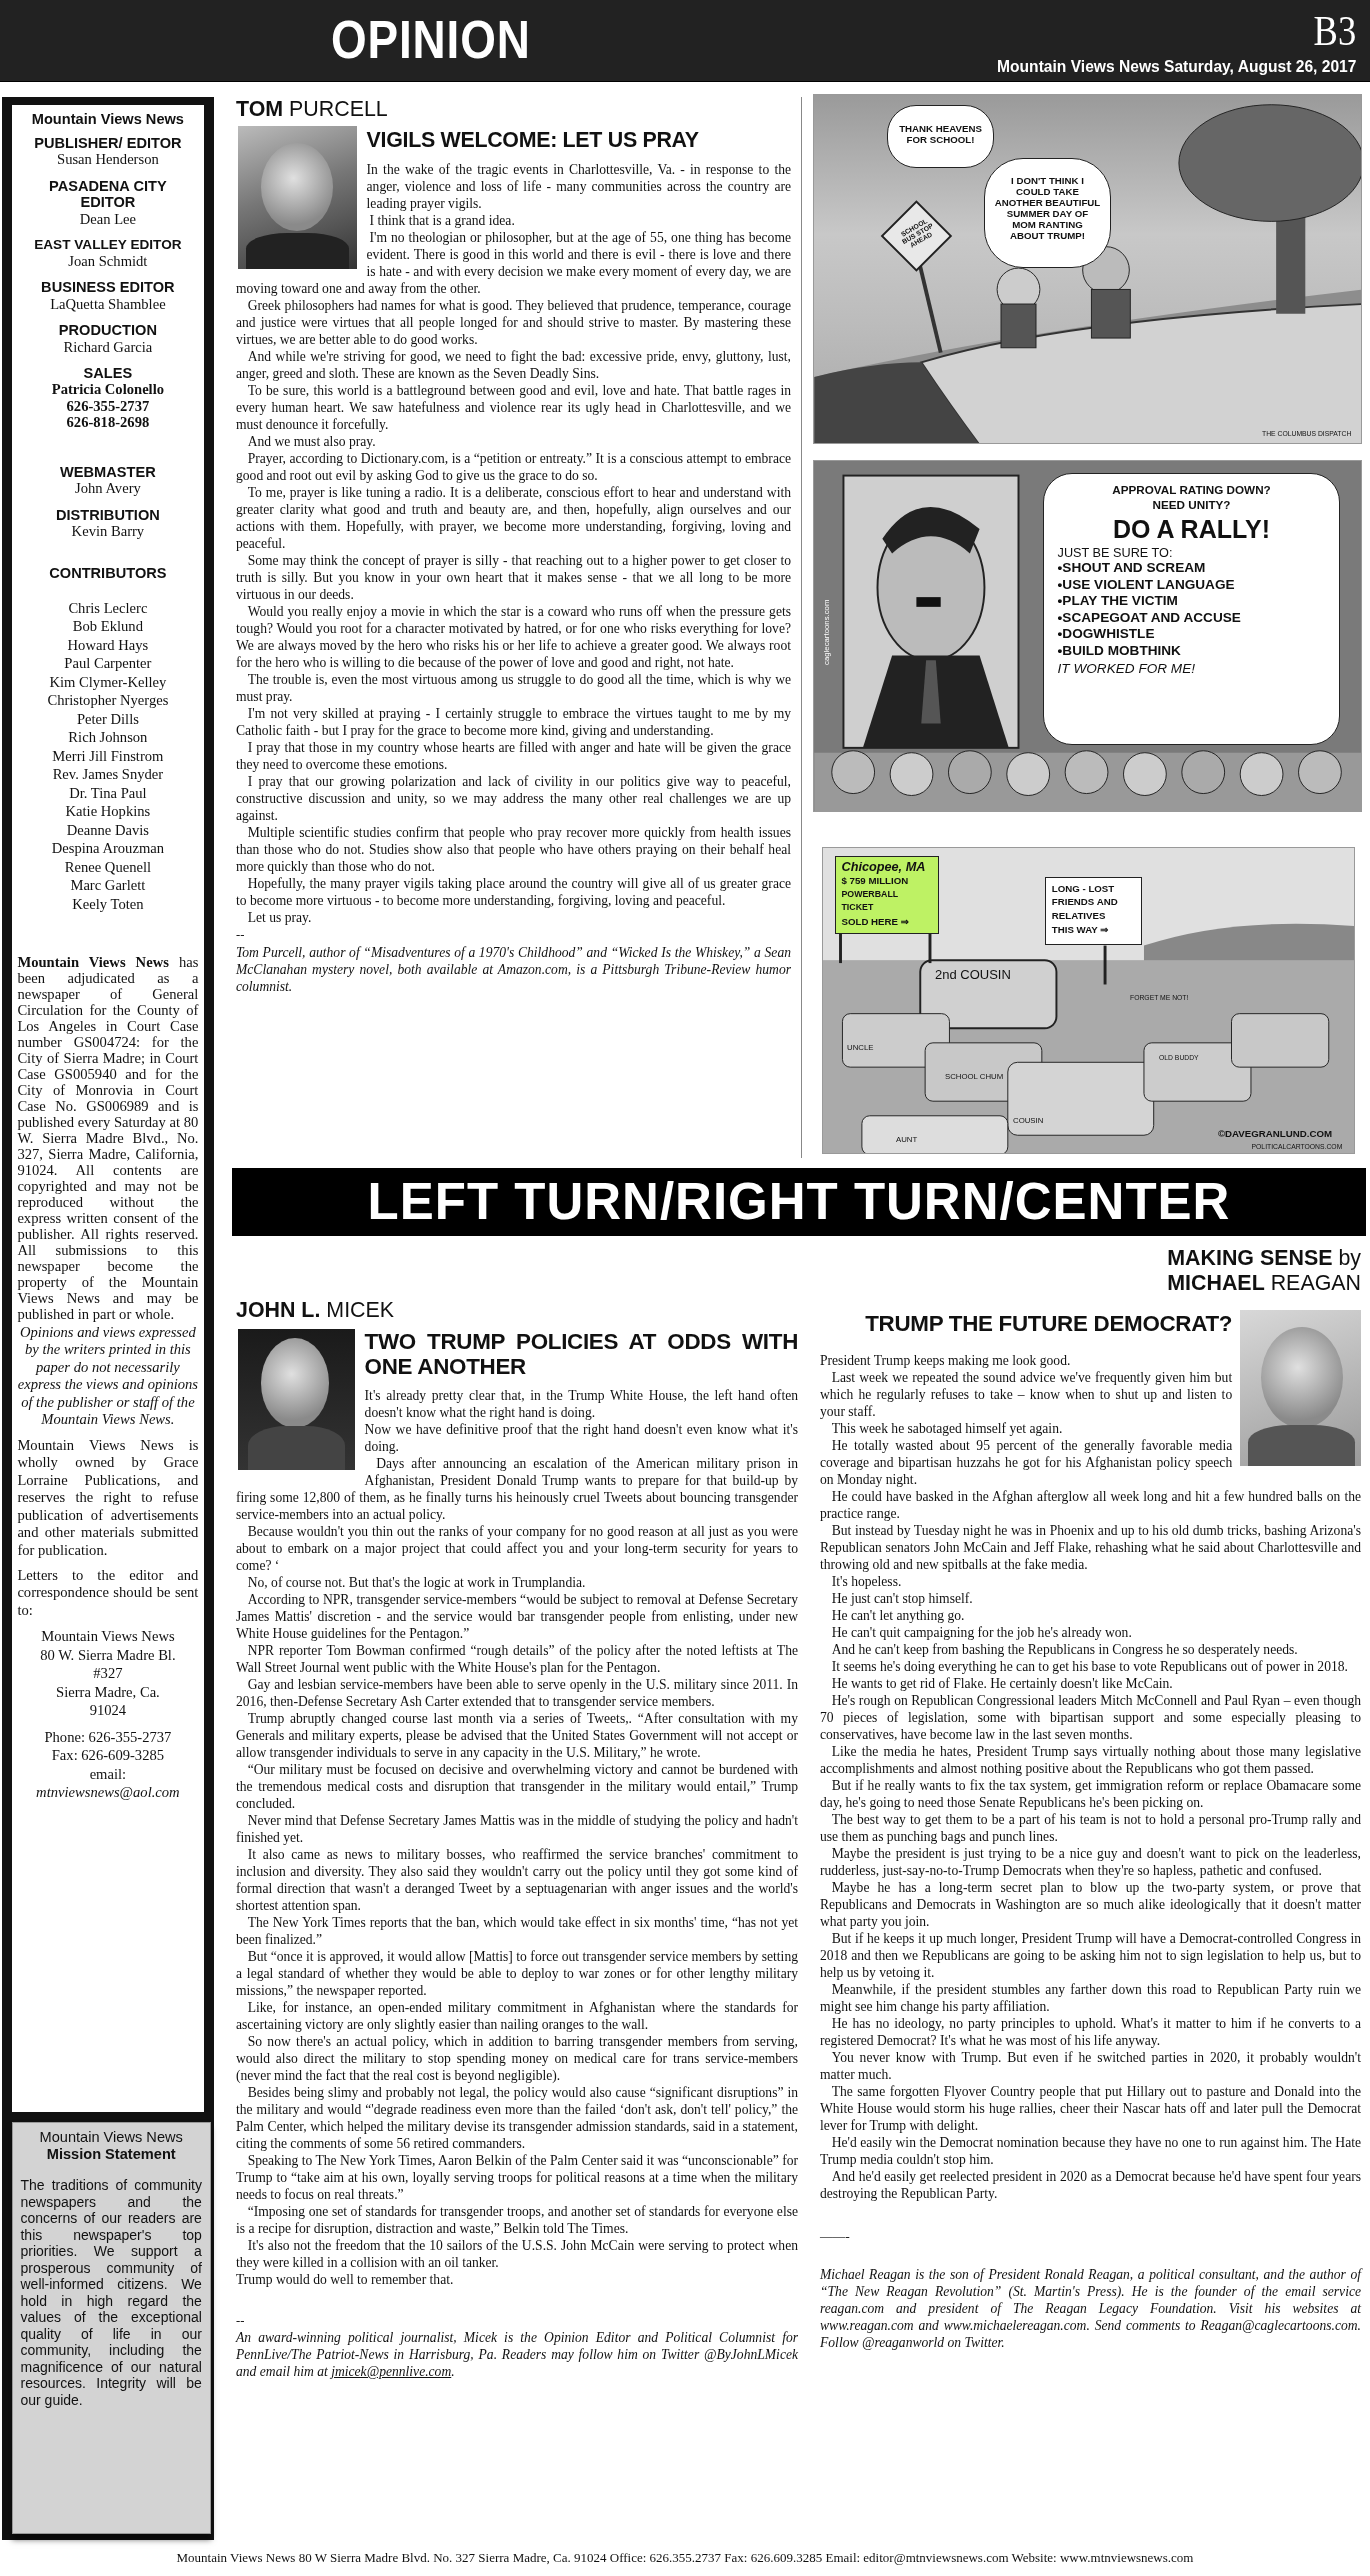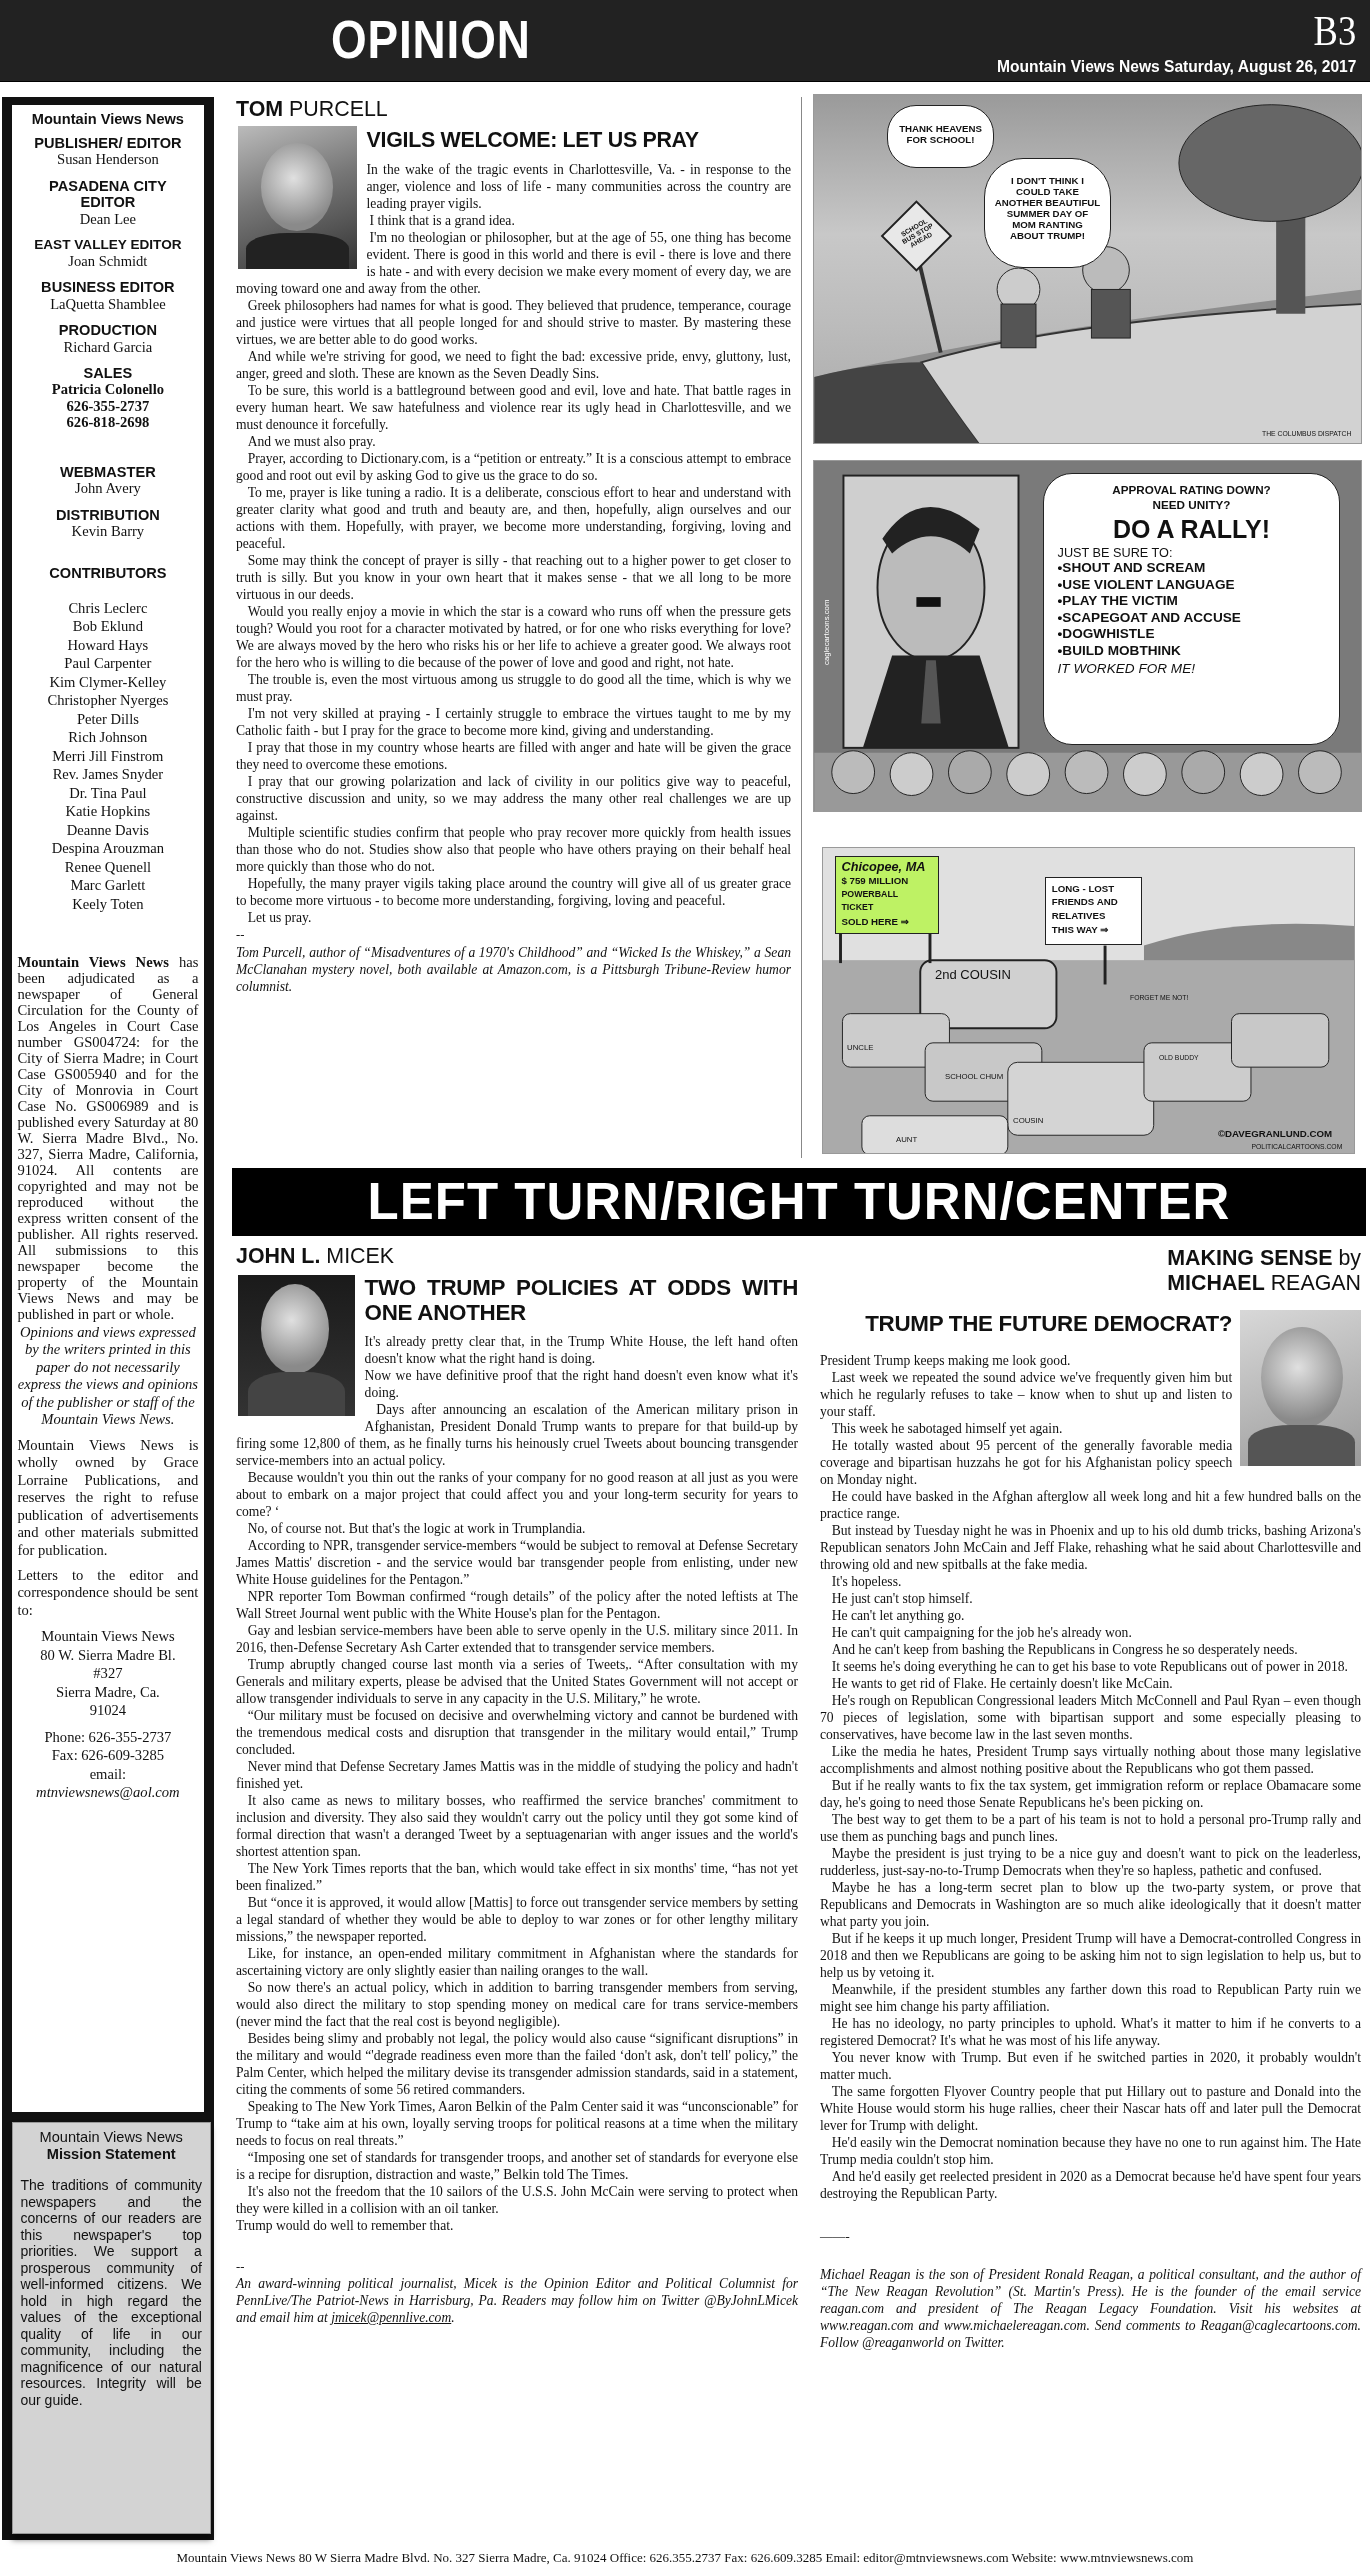--- a/index.html
+++ b/index.html
@@ -270,21 +270,21 @@
   <div style="position:absolute; left:307px; top:146px; font-size:6.8px;">FORGET ME NOT!</div>
   <div style="position:absolute; left:336px; top:206px; font-size:6.8px;">OLD BUDDY</div>
   <div style="position:absolute; left:190px; top:268px; font-size:7.8px;">COUSIN</div>
   <div style="position:absolute; left:73px; top:287px; font-size:7.8px;">AUNT</div>
   <div style="position:absolute; right:22px; bottom:13.6px; font-size:9.7px; font-weight:bold;">©DAVEGRANLUND.COM</div>
   <div style="position:absolute; right:11.7px; bottom:2.9px; font-size:6.8px;">POLITICALCARTOONS.COM</div>
 </figure>
 
 <div class="banner">LEFT TURN/RIGHT TURN/CENTER</div>
 
-<article style="position:absolute; left:236px; top:1244px; width:562px;">
+<article style="position:absolute; left:236px; top:1298px; width:562px;">
   <div class="byline">
     <b>JOHN L.</b><span> MICEK</span>
   </div>
   <div class="photo" style="float:left; width:117px; height:141px; margin:5.8px 9.7px 3.9px 1.9px; background:linear-gradient(180deg,#1a1a1a,#333);">
     <div class="face" style="left:23.4px; top:9.7px; width:68px; height:90px;"></div>
     <div class="body" style="left:9.7px; top:97px; width:97px; height:49px; background:#444;"></div>
   </div>
   <div class="headline" style="font-size:22.4px; line-height:25px; text-align:justify; margin-top:5.8px; margin-bottom:7.8px;">TWO TRUMP POLICIES AT ODDS WITH ONE ANOTHER</div>
   <div class="body-text" style="line-height:17px;">
     <p class="noindent">It's already pretty clear that, in the Trump White House, the left hand often doesn't know what the right hand is doing.</p>

